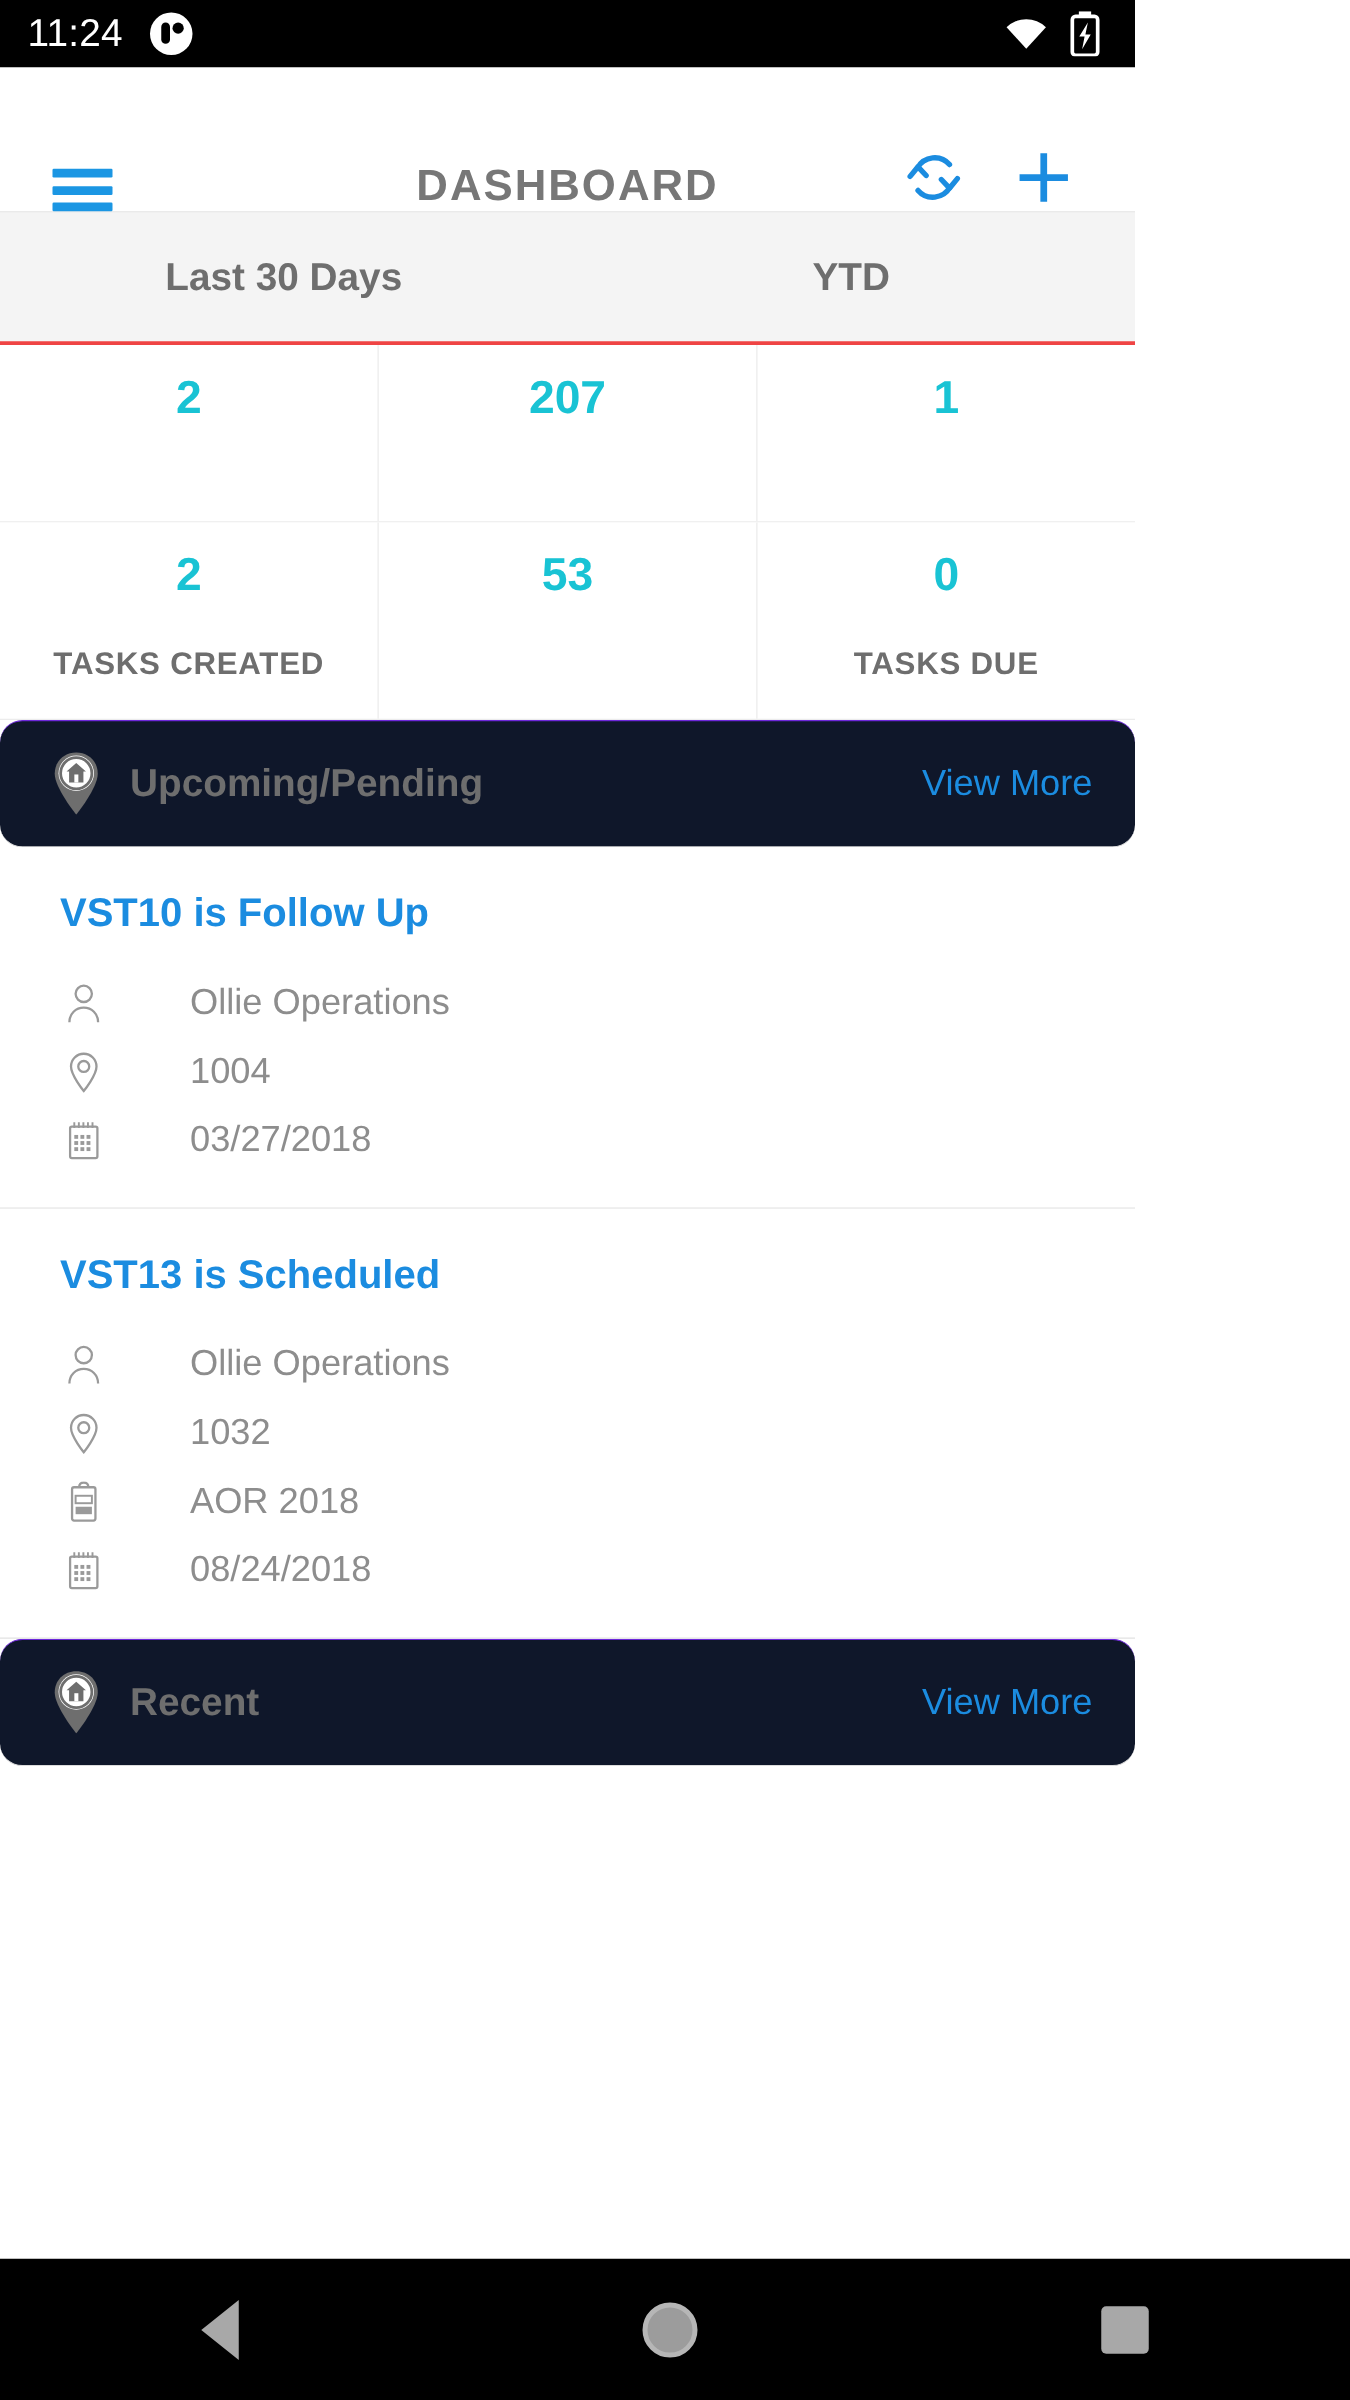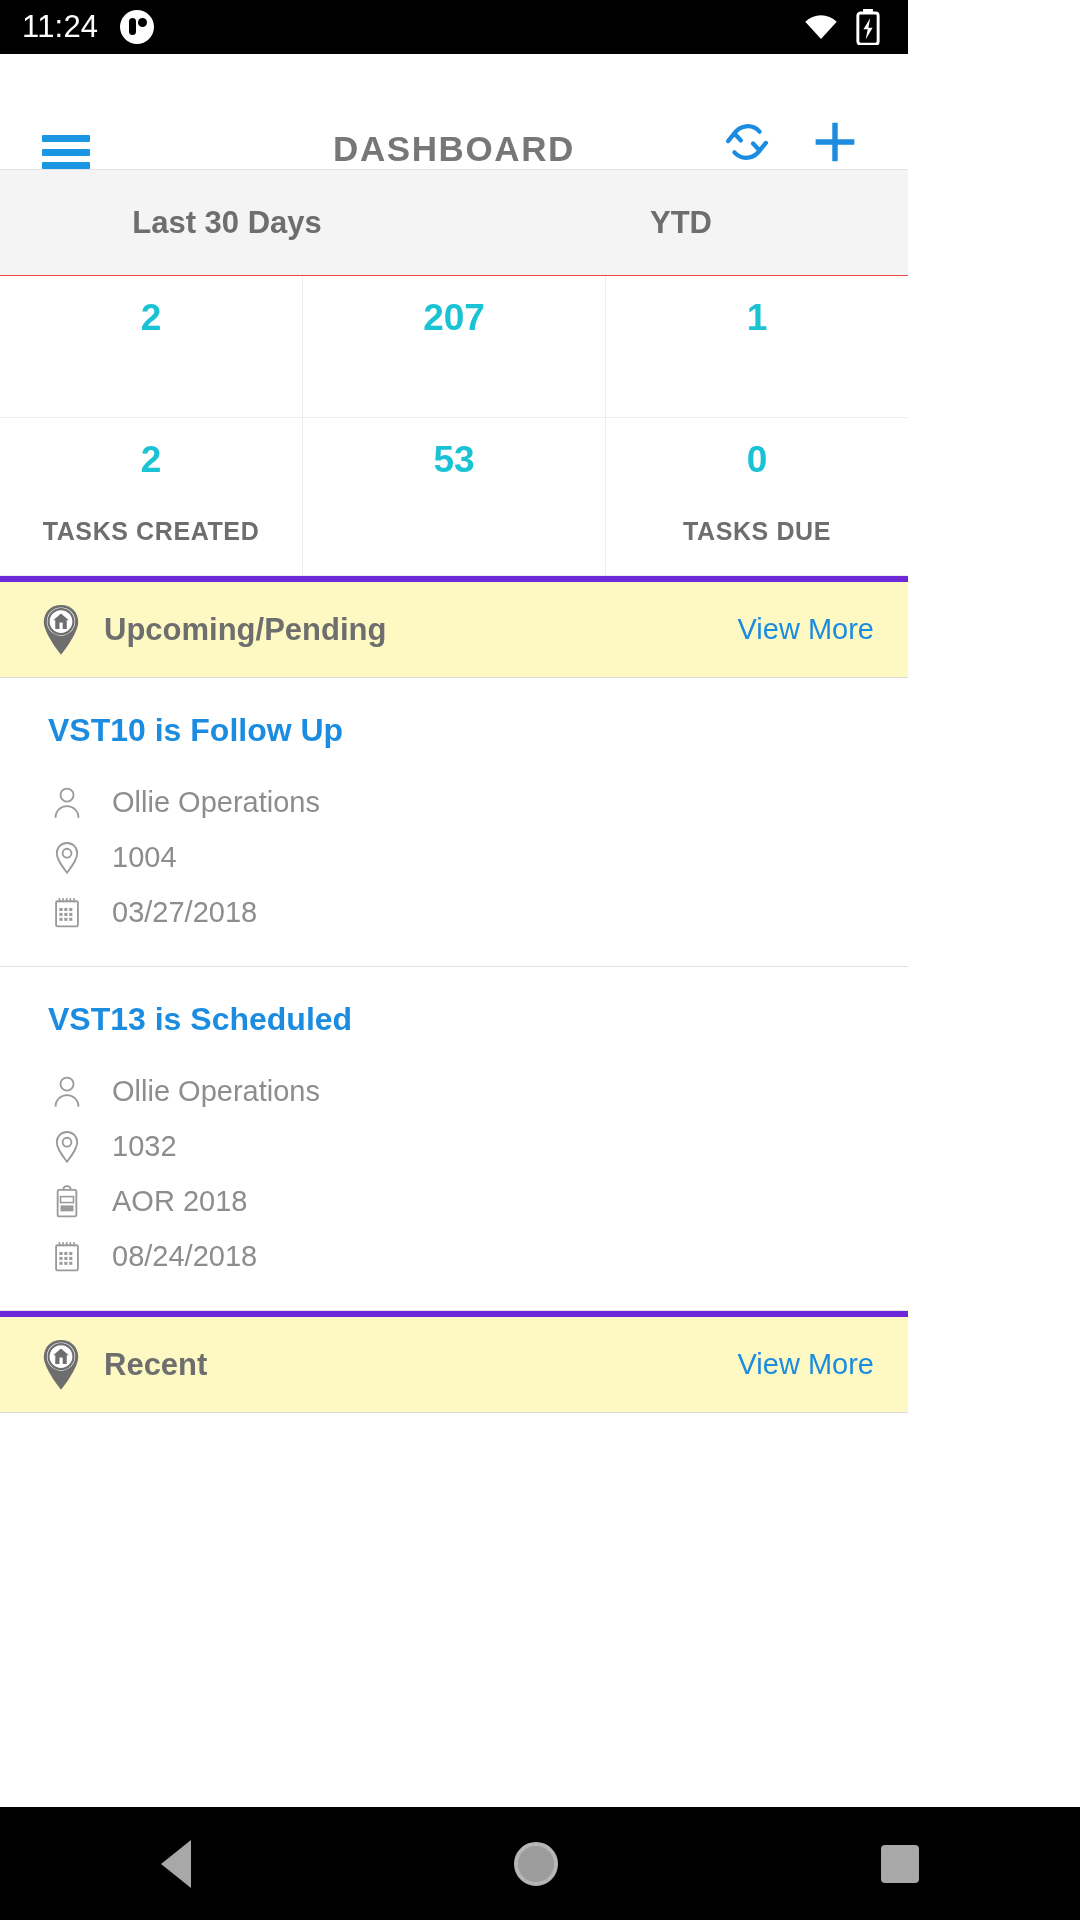--- a/index.html
+++ b/index.html
@@ -61,21 +61,21 @@
   .toolbar-actions {
     margin-left: auto; display: flex; align-items: center;
     gap: 34px; padding-right: 46px;
   }
   .tb-icon { width: 54px; height: 54px; cursor: pointer; }
 
   
   .stats-head {
     background: #f4f4f4; height: 106px;
     display: flex; align-items: center;
-    border-bottom: 1px solid #ef4444;
+    border-bottom: 3px solid #ef4444;
   }
   .stats-head div {
     flex: 1; text-align: center;
     font-size: 31px; font-weight: 700; color: #6e6e6e;
   }
   .stats-row {
     display: flex; background: #ffffff;
     border-bottom: 1px solid #ececec;
   }
   .stats-row.r1 { height: 142px; }
@@ -92,25 +92,26 @@
     line-height: 1.1;
   }
   .stat-label {
     margin-top: 36px;
     font-size: 25px; font-weight: 700; color: #6e6e6e;
     letter-spacing: 0.6px; text-transform: uppercase; text-align: right;
   }
 
   
   .section-bar {
-    background: #fef9c3; height: 102px;
+    background: #0f172a; height: 102px;
     display: flex; align-items: center;
     padding: 0 34px 0 40px;
-    border-top: 6px solid #6d28d9;
+    border-top: 1px solid #6d28d9;
     border-bottom: 1px solid #dcdcdc;
+    border-radius: 18px;
   }
   .section-icon { width: 42px; height: 54px; flex: none; }
   .section-title {
     margin-left: 22px;
     font-size: 31px; font-weight: 700; color: #6e6e6e;
   }
   .view-more {
     margin-left: auto;
     font-size: 29px; color: #1b8ce0; cursor: pointer;
   }
@@ -121,20 +122,21 @@
     border-bottom: 1px solid #e2e2e2;
     background: #ffffff;
   }
   .item-title {
     font-size: 32px; font-weight: 700; color: #1b8ce0;
     margin-bottom: 26px;
   }
   .meta-row {
     display: flex; align-items: center;
     height: 55px;
+    gap: 40px;
   }
   .meta-icon {
     width: 38px; height: 40px; flex: none;
     display: flex; align-items: center; justify-content: center;
   }
   .meta-text {
     margin-left: 26px;
     font-size: 29px; color: #8d8d8d;
   }
 

